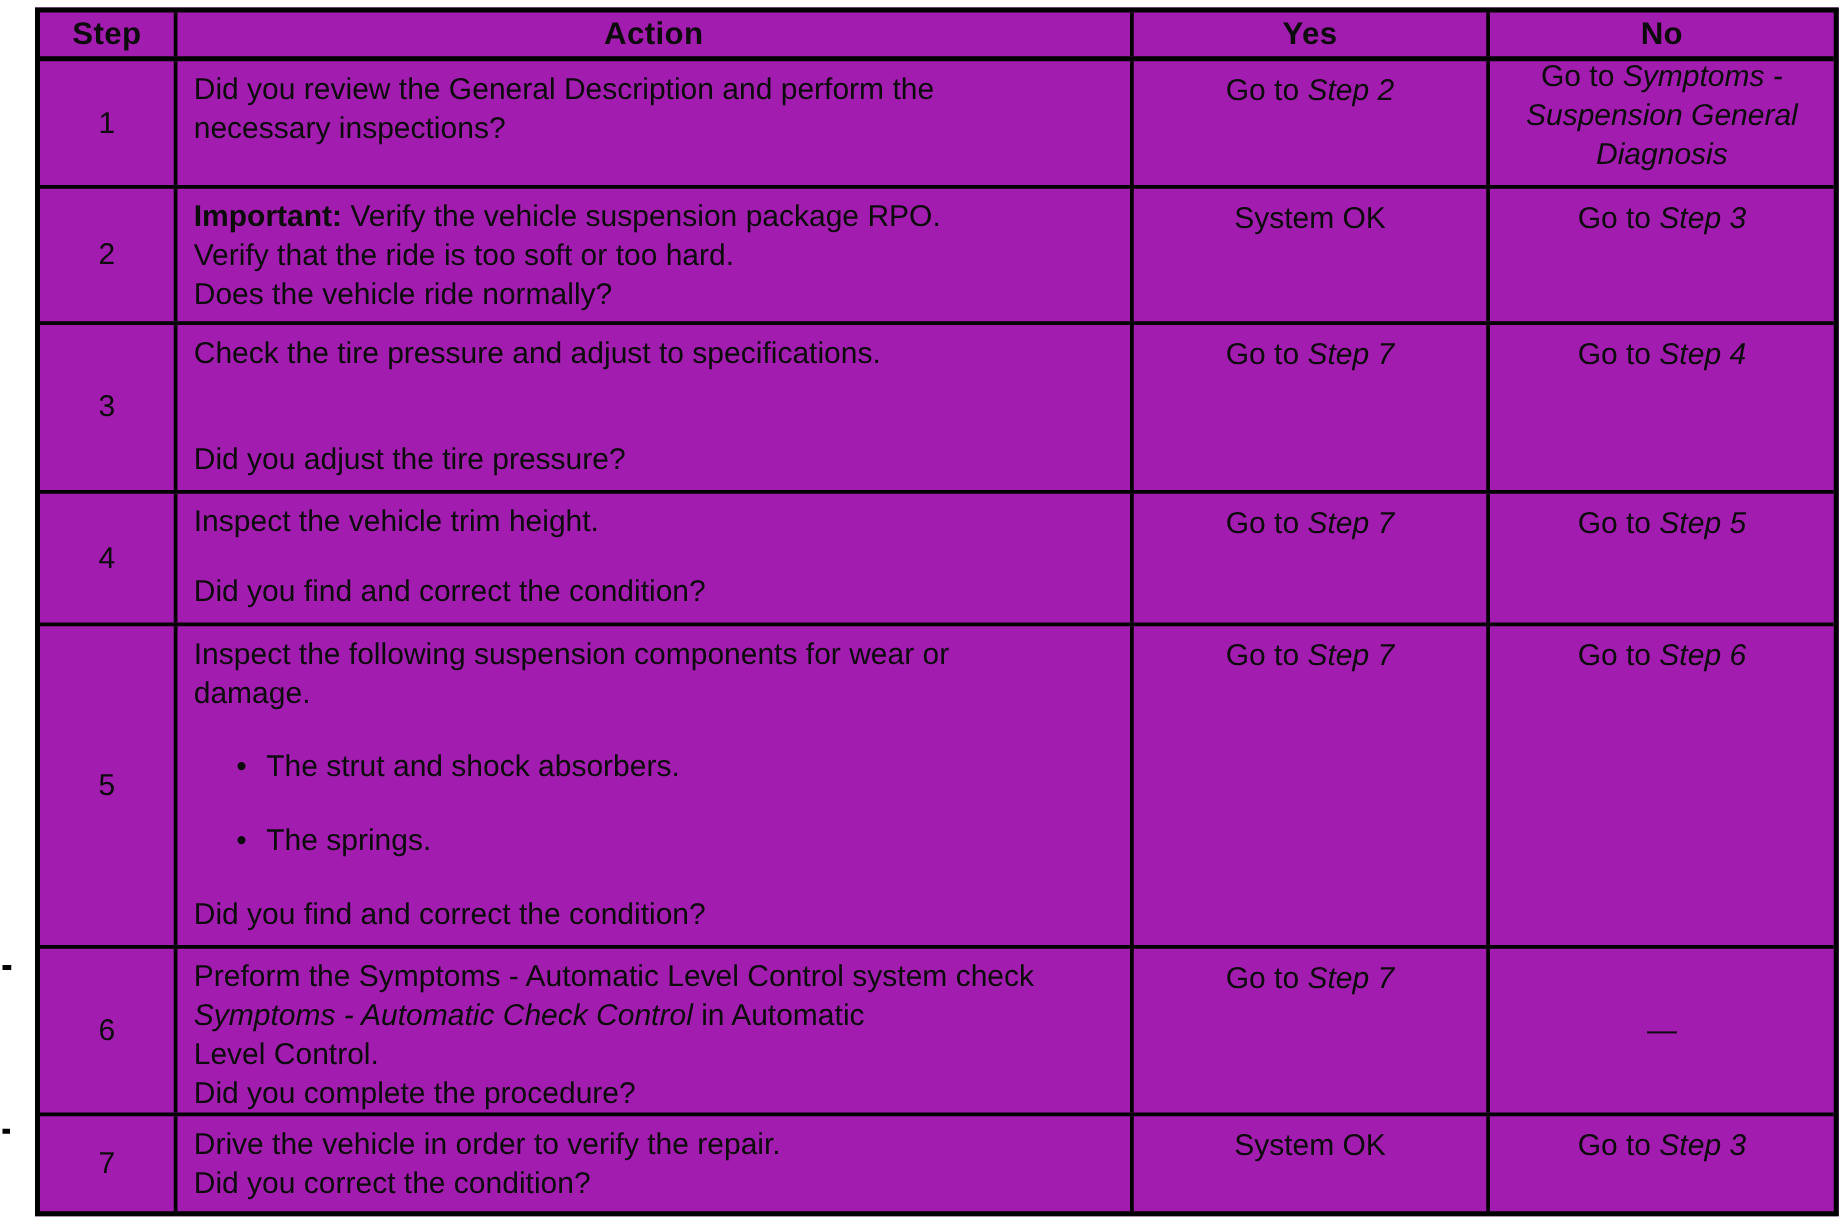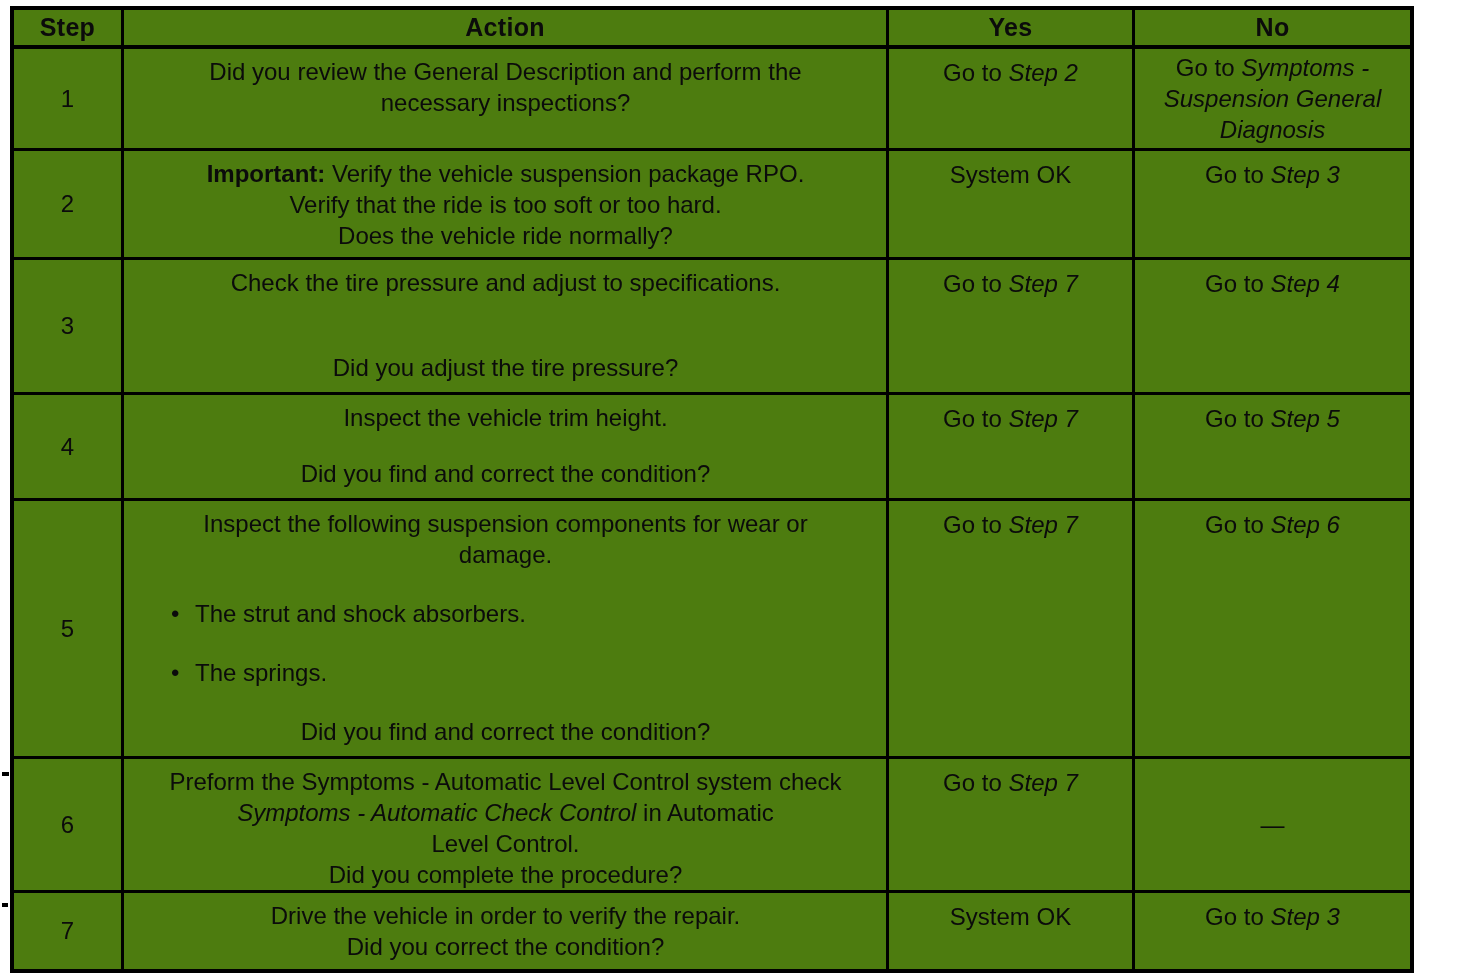--- a/index.html
+++ b/index.html
@@ -4,58 +4,58 @@
 <style>
   html,body{margin:0;padding:0;}
   body{
     width:1472px;height:980px;overflow:hidden;
     background:#ffffff;
     font-family:"Liberation Sans","DejaVu Sans",sans-serif;
     color:#0b0b0b;
   }
   .page{position:relative;width:1472px;height:980px;background:#fff;}
   .tbl{
-    position:absolute;left:10px;top:6px;
-    border:4px solid #000;background:#4d7c0f;
+    position:absolute;left:28px;top:6px;
+    border:4px solid #000;background:#a21caf;
   }
   .tr{display:flex;border-bottom:3px solid #000;box-sizing:border-box;}
   .tr:last-child{border-bottom:none;}
   .tr.header{border-bottom:4px solid #000;}
   .td{border-right:3px solid #000;box-sizing:border-box;position:relative;overflow:hidden;}
   .td:last-child{border-right:none;}
   .c0{width:110px;}
   .c1{width:765px;}
-  .c2{width:246px;}
+  .c2{width:285px;}
   .c3{width:275px;}
   .cell-head{
     display:flex;align-items:center;justify-content:center;
     font-weight:bold;font-size:25px;letter-spacing:.3px;
   }
   .cell-step{
     display:flex;align-items:center;justify-content:center;
     font-size:24px;
   }
   .cell-action{
     display:flex;flex-direction:column;justify-content:space-between;
     padding:7px 12px 9px 13px;
     font-size:24px;line-height:31px;
   }
-  .cell-action .para{white-space:pre-line;text-align:center;}
+  .cell-action .para{white-space:pre-line;}
   .bullet-row{display:flex;margin-left:34px;}
   .bullet-dot{width:24px;flex:0 0 24px;}
   .cell-yn{
     display:flex;flex-direction:column;align-items:center;
     text-align:center;
     padding:8px 10px 9px;
     font-size:24px;line-height:31px;
     box-sizing:border-box;
   }
   .cell-yn .para{white-space:pre-line;}
   .v-bottom{justify-content:flex-start;}
-  .v-top{justify-content:center;}
+  .v-top{justify-content:flex-end;}
   .v-center{justify-content:center;}
   .i{font-style:italic;}
   .b{font-weight:bold;}
   .speck{position:absolute;background:#000;}
 </style>
 </head>
 <body>
 
 <div class="page">
   <div class="tbl" id="tbl">

